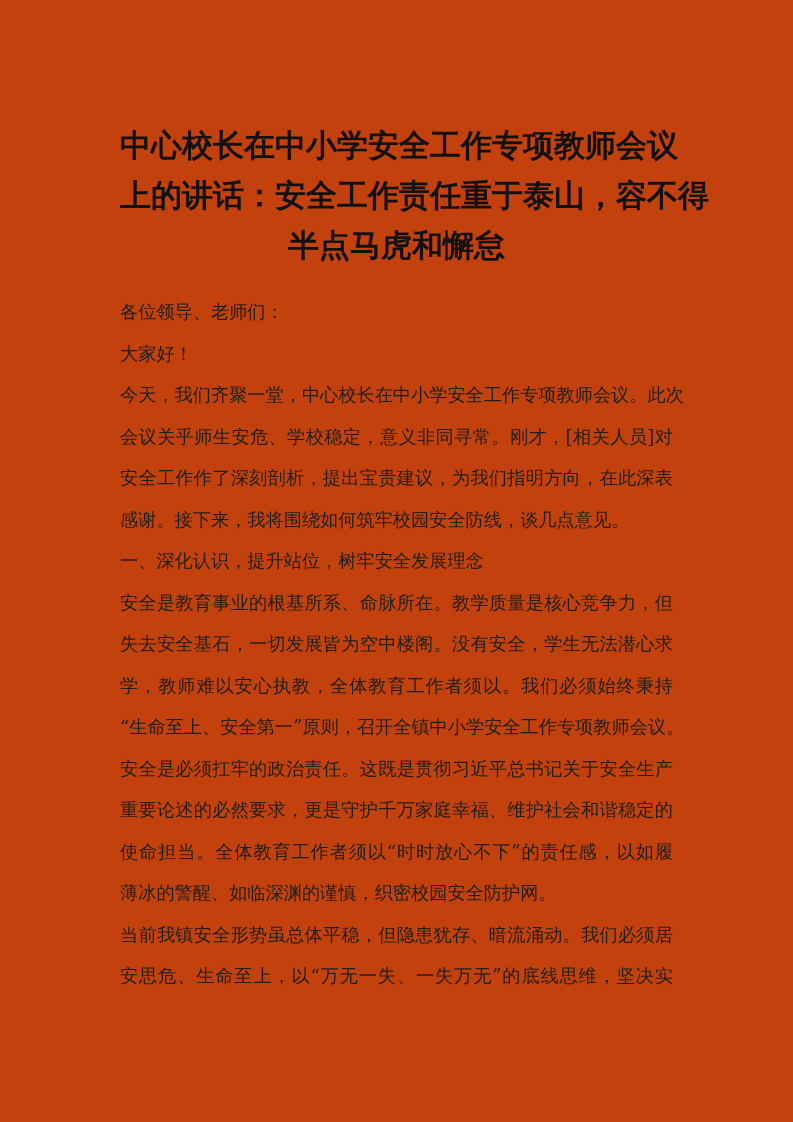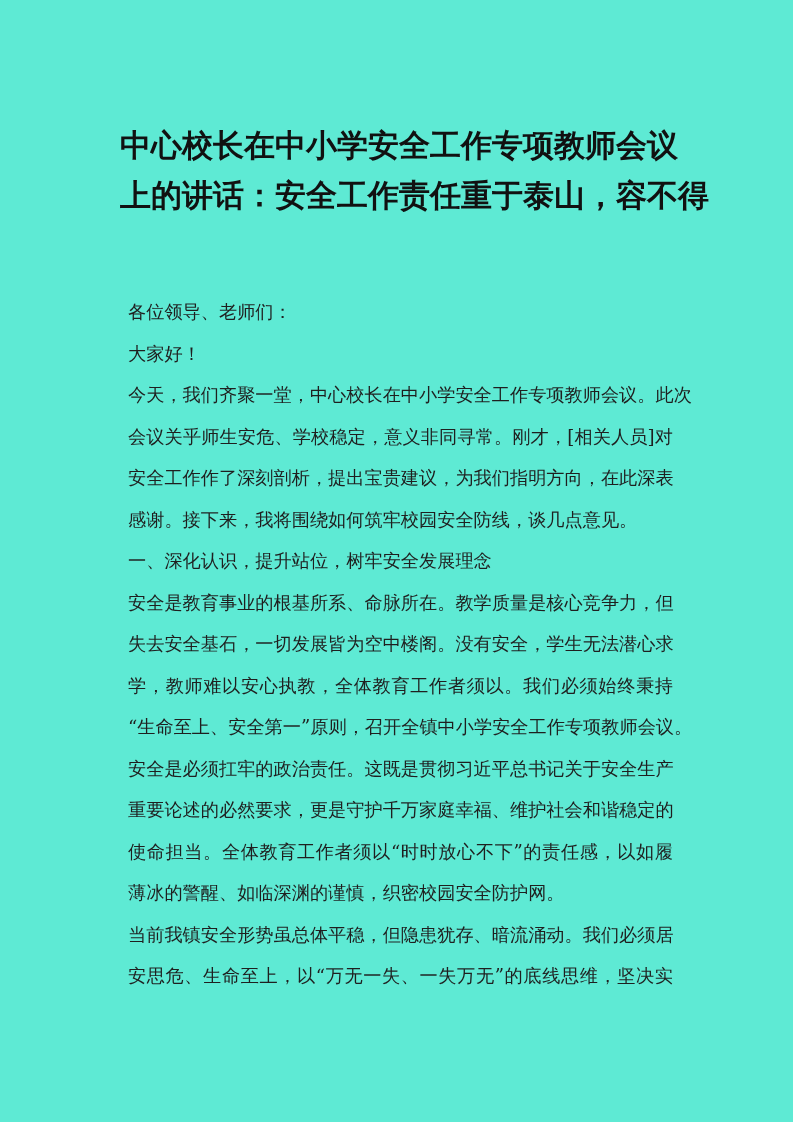--- a/index.html
+++ b/index.html
@@ -14,21 +14,21 @@
     overflow: hidden;
     font-family: "DejaVu Serif", "Liberation Serif", serif;
     color: #1a1a1a;
   }
   .page {
     position: absolute;
     left: 0;
     top: 0;
     width: 793px;
     height: 1122px;
-    background: #5eead4;
+    background: #c2410c;
   }
   .title {
     position: absolute;
     left: 120px;
     width: 553px;
     top: 120px;
     margin: 0;
     font-family: "DejaVu Sans", "Liberation Sans", sans-serif;
     font-weight: bold;
     font-size: 31px;
@@ -48,34 +48,34 @@
   }
   .line {
     display: block;
     height: 41.5px;
     line-height: 41.5px;
     font-size: 18.2px;
     white-space: nowrap;
     text-align: justify;
     text-align-last: justify;
     color: #1f1f1f;
-    margin-left: 8px;
   }
   .line.last {
     text-align-last: left;
   }
 </style>
 </head>
 <body>
 
 <div class="page">
 
   <h1 class="title">
     <span class="tline">中心校长在中小学安全工作专项教师会议</span>
     <span class="tline">上的讲话：安全工作责任重于泰山，容不得</span>
+    <span class="tline">半点马虎和懈怠</span>
   </h1>
 
   <div class="body">
     <div class="line last">各位领导、老师们：</div>
     <div class="line last">大家好！</div>
 
     <div>
       <div class="line">今天，我们齐聚一堂，中心校长在中小学安全工作专项教师会议。此次</div>
       <div class="line">会议关乎师生安危、学校稳定，意义非同寻常。刚才，[相关人员]对</div>
       <div class="line">安全工作作了深刻剖析，提出宝贵建议，为我们指明方向，在此深表</div>

